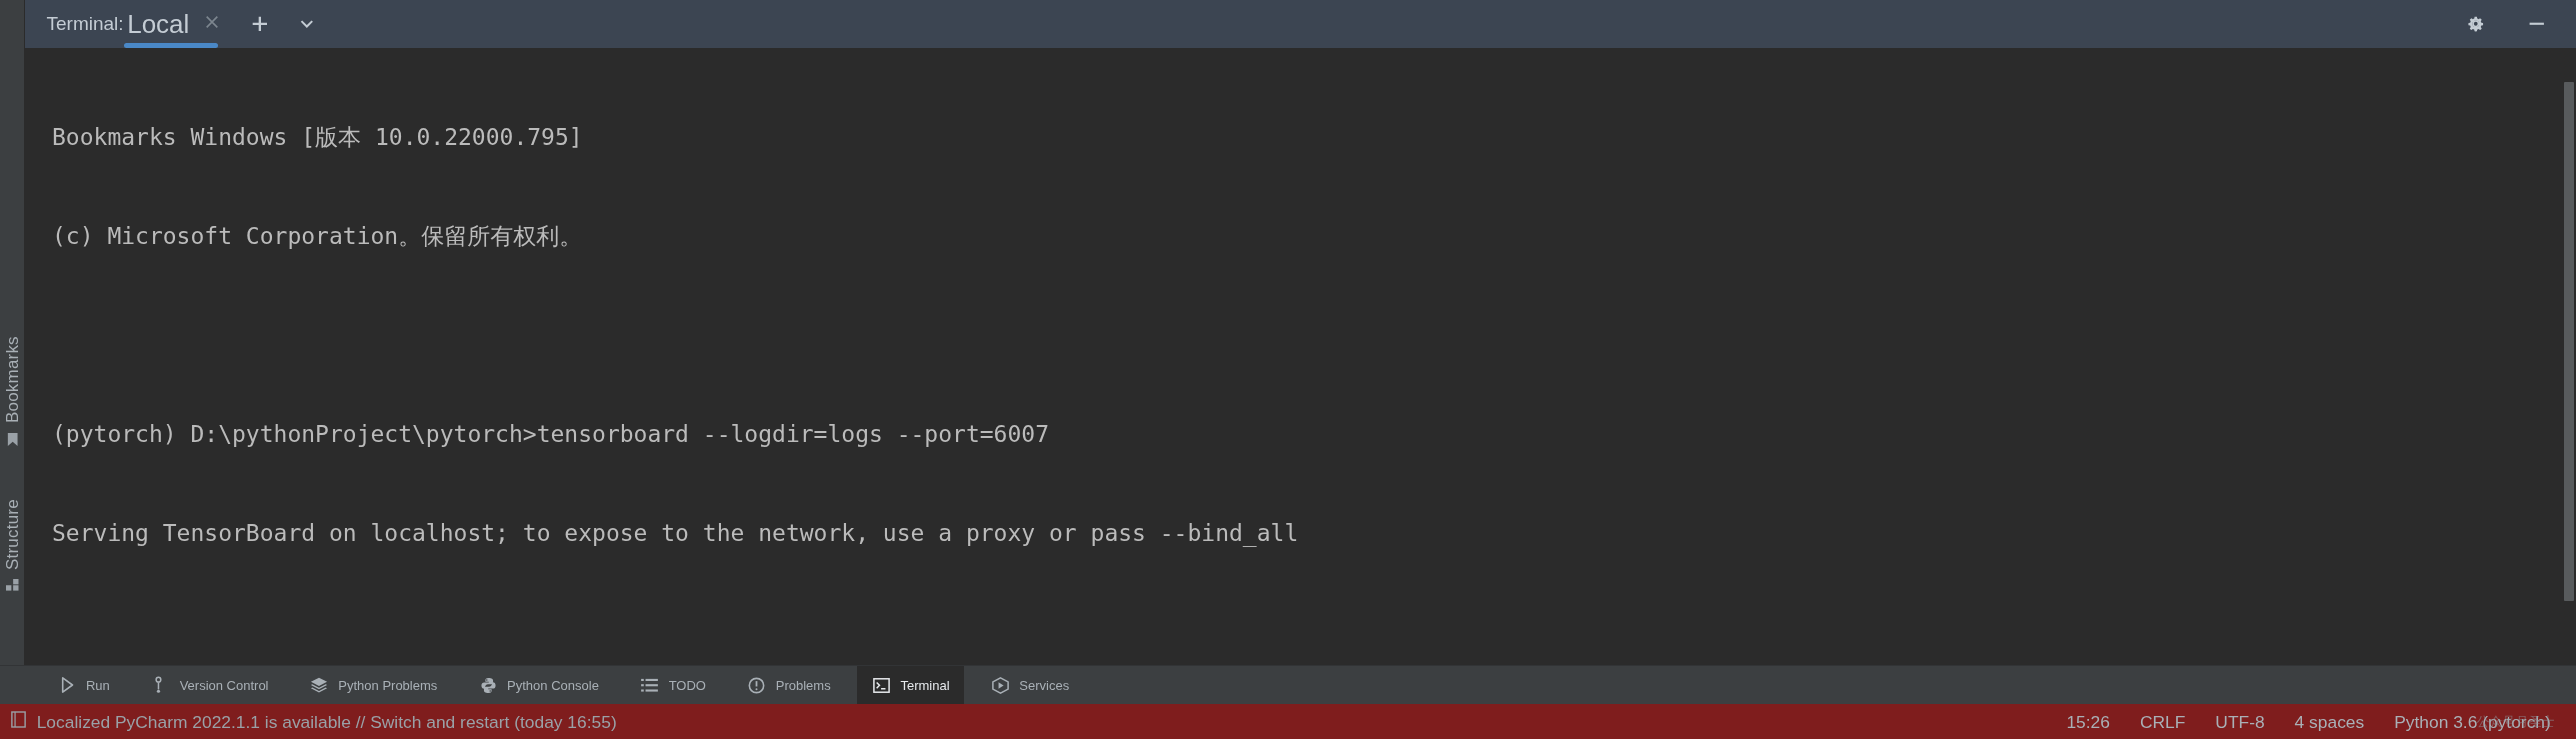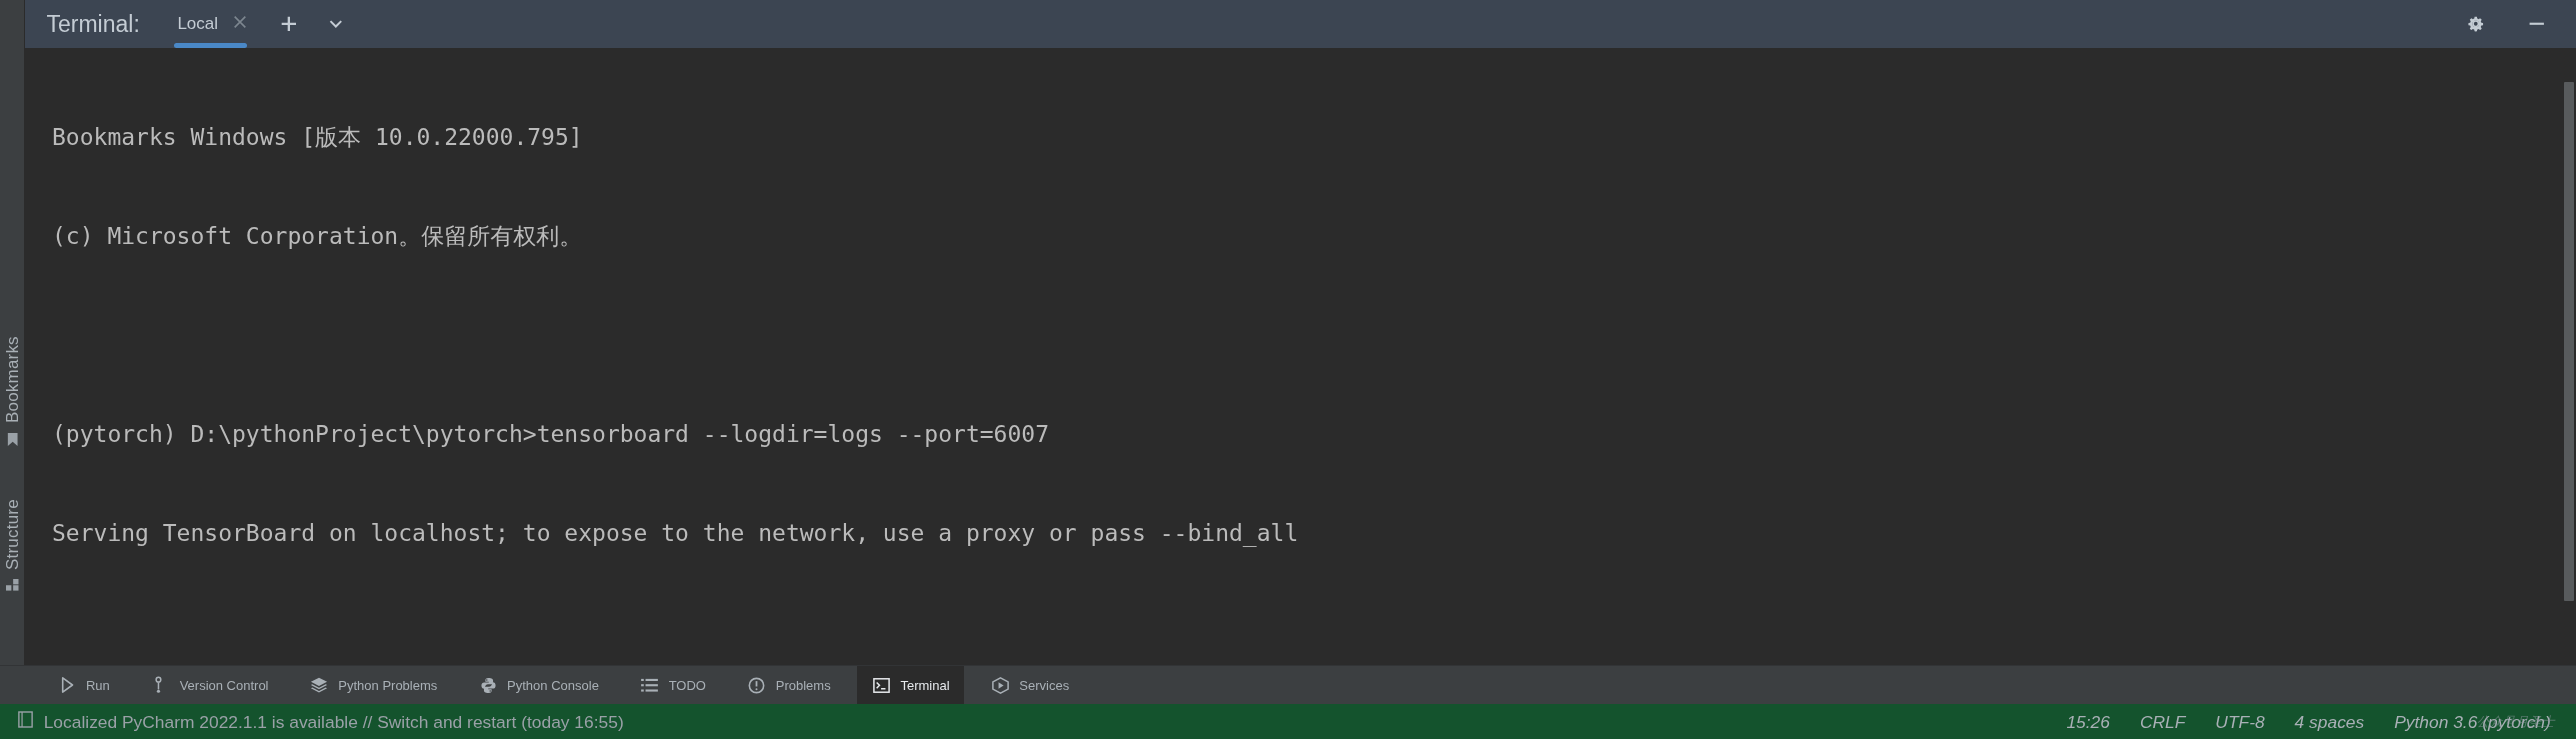--- a/index.html
+++ b/index.html
@@ -51,28 +51,28 @@
 
   
   .term-header {
     height:48px; flex:0 0 48px;
     background:#3c4552;
     display:flex; align-items:center;
     padding-left:21.5px;
     position:relative;
   }
   .term-header-title {
-    color:#c4ccd4; font-size:23px; margin-right:34px;
+    color:#c4ccd4; font-size:19px; 
   }
   .tab {
     position:relative; height:48px;
     display:flex; align-items:center; gap:14.3px;
     padding:0 3.6px;
   }
-  .tab-label { color:#c4ccd4; font-size:17px; }
+  .tab-label { color:#c4ccd4; font-size:26px; }
   .tab-underline {
     position:absolute; left:0; right:5.4px; bottom:0;
     height:5.4px; background:#4a88c7; border-radius:2.7px;
   }
   .tab-close { color:#7d868f; font-size:19.7px; line-height:1; }
   .hdr-btn { margin-left:27px; display:flex; align-items:center; }
   .hdr-right {
     position:absolute; right:0; top:0; height:48px;
     display:flex; align-items:center; gap:0;
     padding-right:9px;
@@ -121,36 +121,35 @@
     color:#a9b0b6; font-size:13px; white-space:nowrap;
   }
   .tool-item.active {
     background:#2b2b2b; color:#e6e9ec;
   }
   .tool-ico { display:flex; align-items:center; justify-content:center; width:19.7px; }
 
   
   .status-bar {
     height:36px; flex:0 0 36px;
-    background:#14532d;
+    background:#7f1d1d;
     display:flex; align-items:center;
-    padding:0 18px 0 18px;
+    padding:0 18px 0 11px;
     position:relative;
   }
   .status-left {
     display:flex; align-items:center; gap:10.7px;
     color:#9aa1a7; font-size:17.4px;
   }
   .status-right {
     margin-left:auto;
     display:flex; align-items:center; gap:30px;
     color:#a9b0b6; font-size:17.4px;
     padding-right:7.2px;
     position:relative;
-    font-style:italic;
   }
   .watermark {
     position:absolute; right:3.6px; top:50%;
     transform:translateY(-50%);
     color:#8e969d; opacity:0.55;
     font-size:13px; white-space:nowrap;
     pointer-events:none;
   }
 </style>
 </head>

